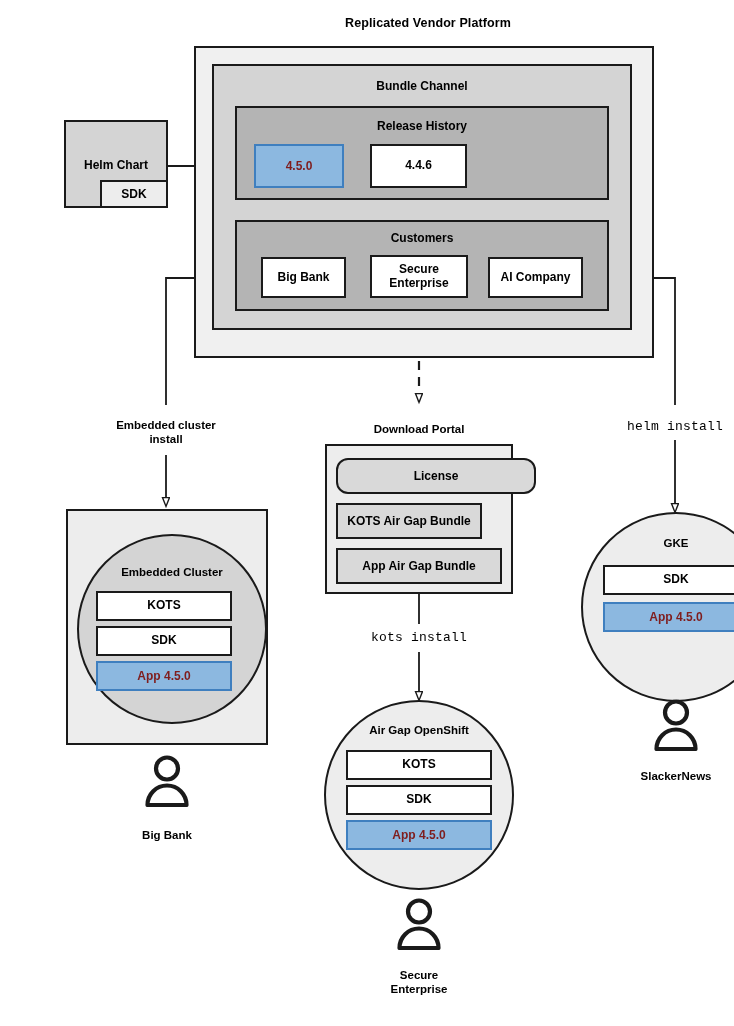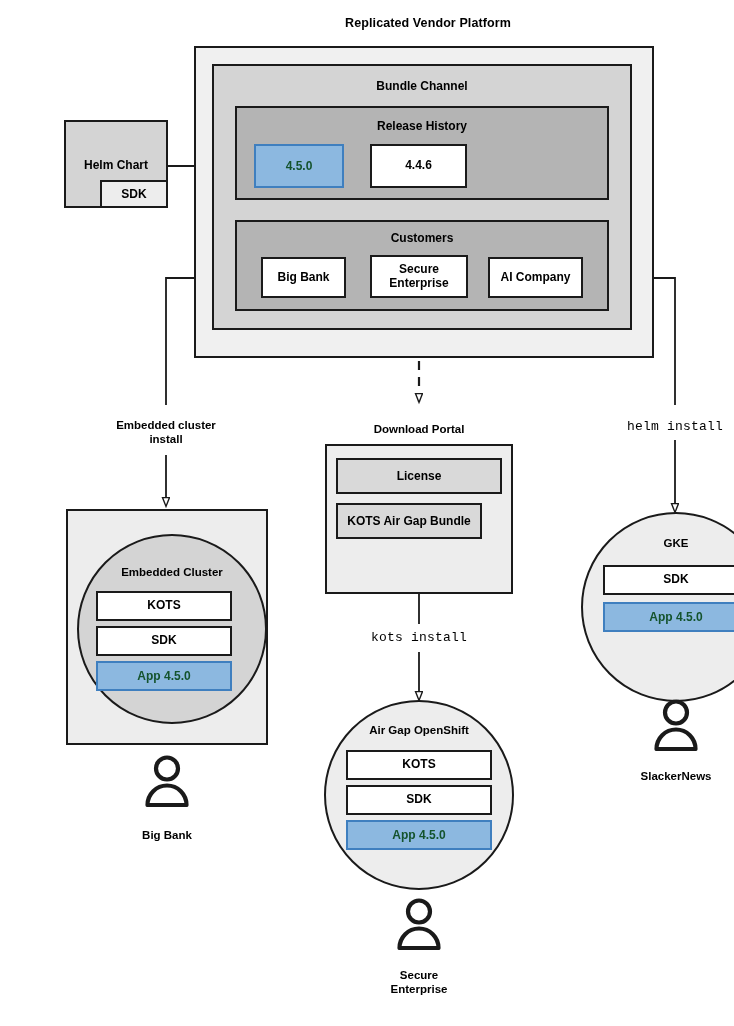--- a/index.html
+++ b/index.html
@@ -74,21 +74,21 @@
     border: 2.2px solid #1a1a1a;
     font-size: 12px;
     font-weight: bold;
     color: #000000;
   }
   .box-blue {
     background: #8cb8e0;
     border: 2px solid #3f7fbf;
     font-size: 12px;
     font-weight: bold;
-    color: #14532d;
+    color: #7f1d1d;
   }
   .box-light {
     background: #ededed;
     border: 2px solid #1a1a1a;
   }
 
   
   .circle {
     border-radius: 50%;
     border: 2.4px solid #1a1a1a;
@@ -200,22 +200,23 @@
     <span>Embedded cluster</span>
     <span>install</span>
   </div>
 
   <div class="abs ctr mono" style="left:547px; top:417px; width:160px; height:18px;">helm install</div>
 
   <div class="abs ctr mono" style="left:291px; top:628px; width:160px; height:18px;">kots install</div>
 
   <div class="abs ctr small-title" style="left:291px; top:421px; width:160px; height:16px;">Download Portal</div>
   <div class="abs box-light" style="left:277px; top:444px; width:188px; height:150px;"></div>
-  <div class="abs ctr box-grey" style="left:288px; top:458px; width:166px; height:36px;">License</div>
+  <div class="abs ctr box-grey" style="left:288px; top:458px; width:200px; height:36px;border-radius:12px;">License</div>
   <div class="abs ctr box-grey" style="left:288px; top:503px; width:146px; height:36px;">KOTS Air Gap Bundle</div>
+  <div class="abs ctr box-grey" style="left:288px; top:548px; width:166px; height:36px;">App Air Gap Bundle</div>
 
   <div class="abs box-light" style="left:18px; top:509px; width:202px; height:236px;"></div>
 
   <div class="abs circle circle-grey" style="left:29px; top:534px; width:190px; height:190px;"></div>
   <div class="abs ctr small-title" style="left:29px; top:564px; width:190px; height:16px;">Embedded Cluster</div>
 
   <div class="abs ctr box-white" style="left:48px; top:591px; width:136px; height:30px;">KOTS</div>
   <div class="abs ctr box-white" style="left:48px; top:626px; width:136px; height:30px;">SDK</div>
   <div class="abs ctr box-blue" style="left:48px; top:661px; width:136px; height:30px;">App 4.5.0</div>
 

